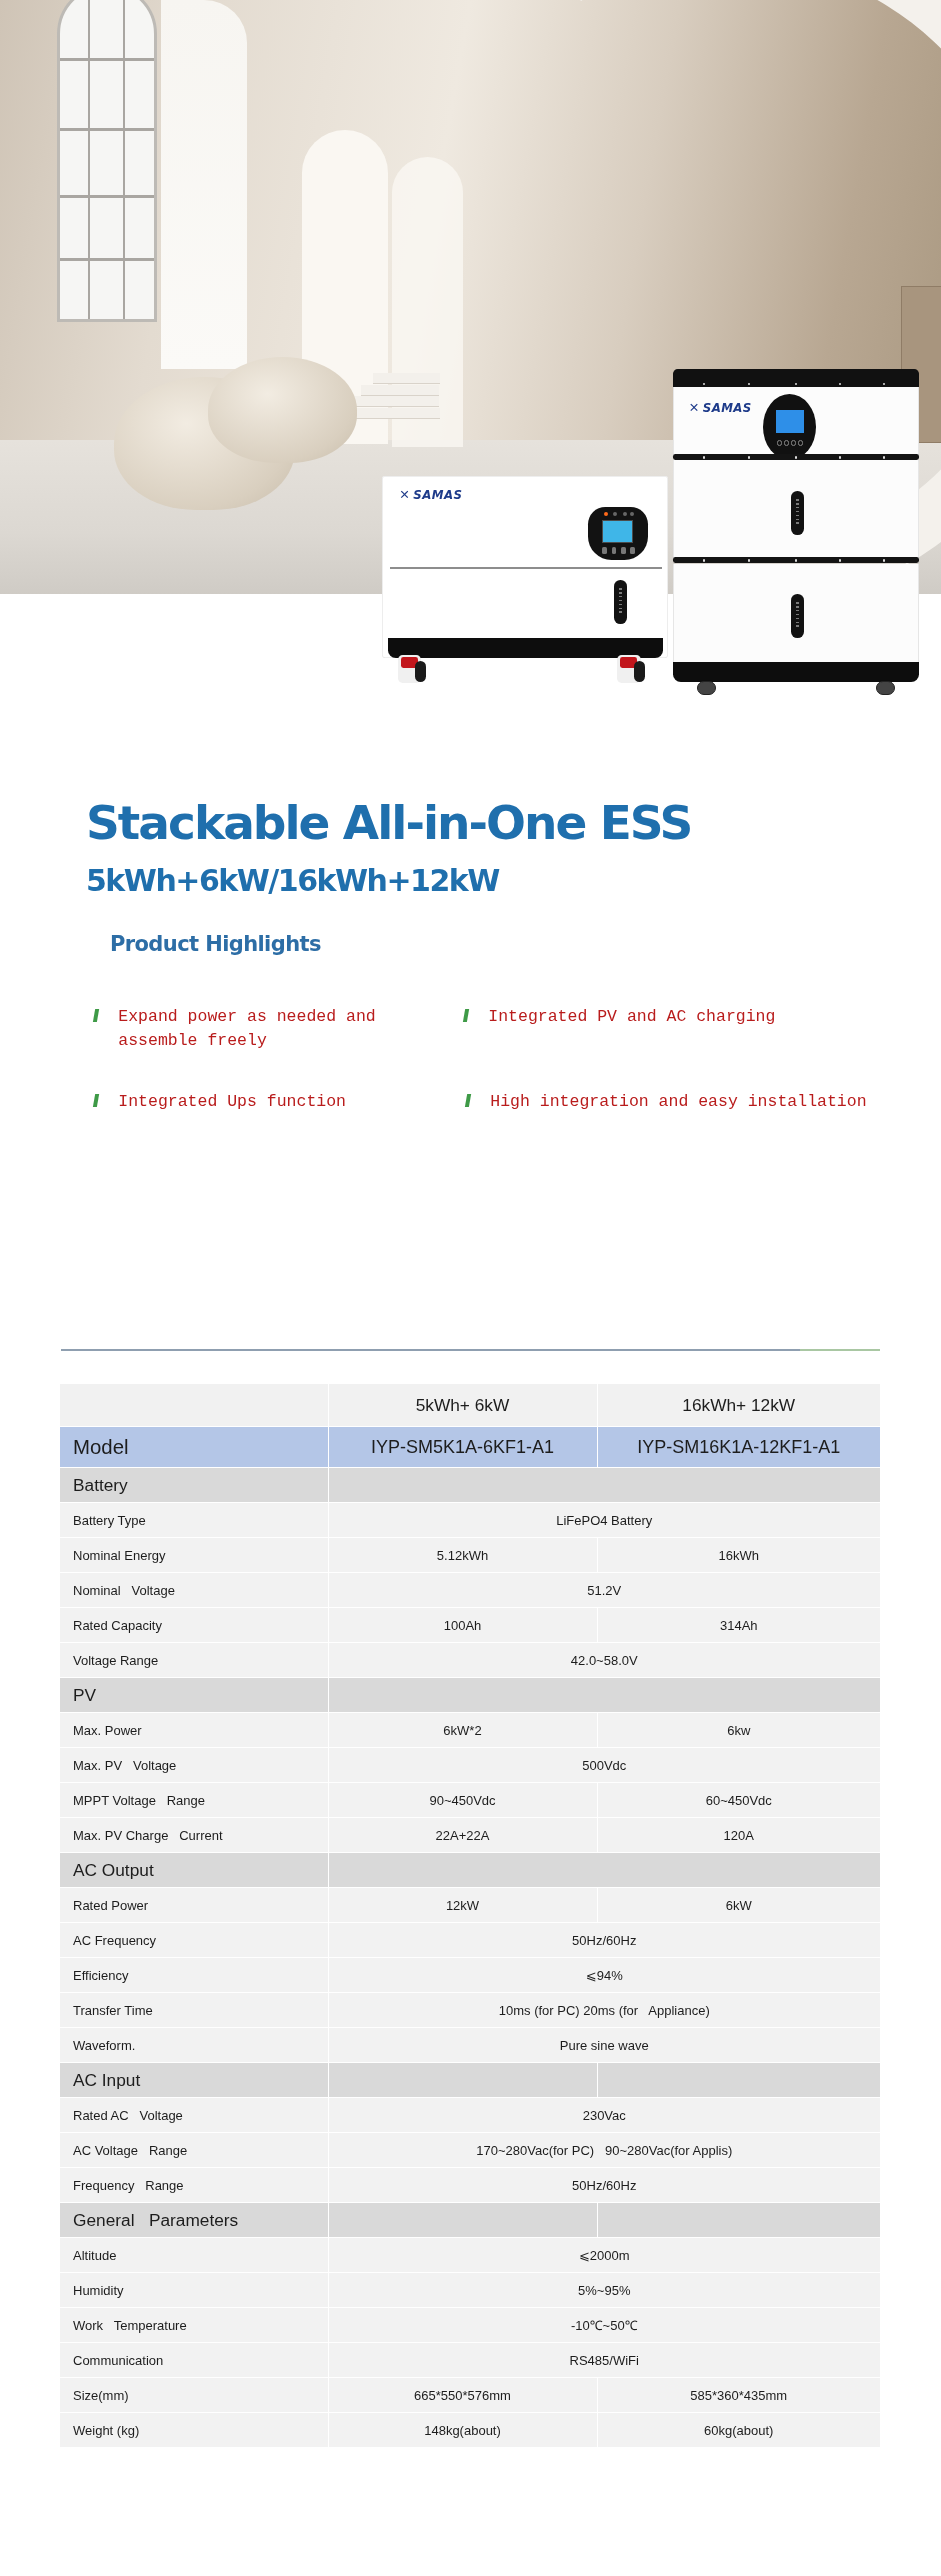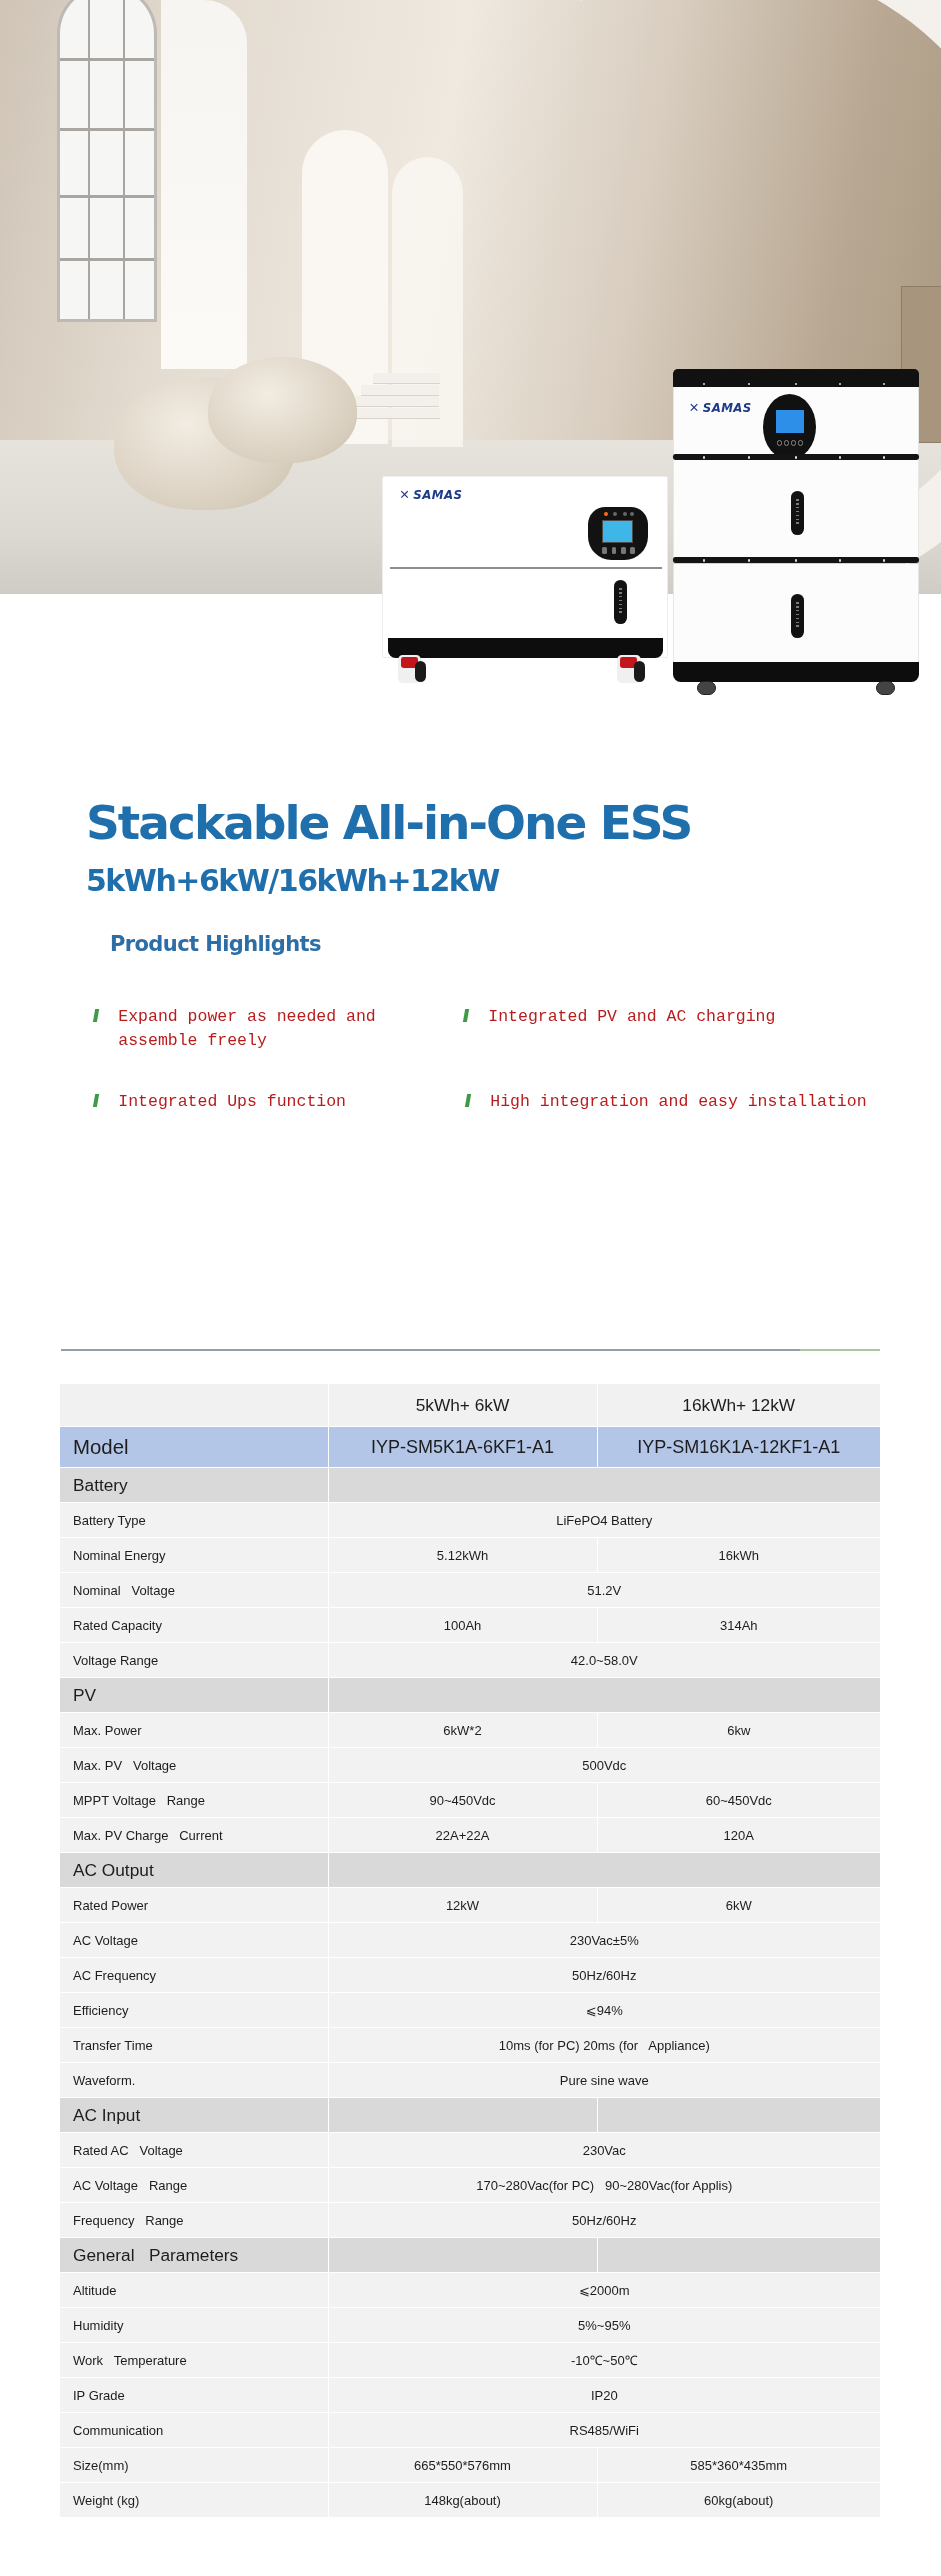--- a/index.html
+++ b/index.html
@@ -286,24 +286,20 @@
       <tr class="sect">
         <td class="lbl" style="white-space: pre;">AC Output</td>
         <td colspan="2"></td>
       </tr>
       <tr class="data">
         <td class="lbl" style="white-space: pre;">Rated Power</td>
         <td>12kW</td>
         <td>6kW</td>
       </tr>
       <tr class="data">
-        <td class="lbl" style="white-space: pre;">AC Voltage</td>
-        <td colspan="2" style="white-space: pre;">230Vac±5%</td>
-      </tr>
-      <tr class="data">
         <td class="lbl" style="white-space: pre;">AC Frequency</td>
         <td colspan="2" style="white-space: pre;">50Hz/60Hz</td>
       </tr>
       <tr class="data">
         <td class="lbl" style="white-space: pre;">Efficiency</td>
         <td colspan="2" style="white-space: pre;">⩽94%</td>
       </tr>
       <tr class="data">
         <td class="lbl" style="white-space: pre;">Transfer Time</td>
         <td colspan="2" style="white-space: pre;">10ms (for PC) 20ms (for   Appliance)</td>
@@ -340,24 +336,20 @@
       </tr>
       <tr class="data">
         <td class="lbl" style="white-space: pre;">Humidity</td>
         <td colspan="2" style="white-space: pre;">5%~95%</td>
       </tr>
       <tr class="data">
         <td class="lbl" style="white-space: pre;">Work   Temperature</td>
         <td colspan="2" style="white-space: pre;">-10℃~50℃</td>
       </tr>
       <tr class="data">
-        <td class="lbl" style="white-space: pre;">IP Grade</td>
-        <td colspan="2" style="white-space: pre;">IP20</td>
-      </tr>
-      <tr class="data">
         <td class="lbl" style="white-space: pre;">Communication</td>
         <td colspan="2" style="white-space: pre;">RS485/WiFi</td>
       </tr>
       <tr class="data">
         <td class="lbl" style="white-space: pre;">Size(mm)</td>
         <td>665*550*576mm</td>
         <td>585*360*435mm</td>
       </tr>
       <tr class="data">
         <td class="lbl" style="white-space: pre;">Weight (kg)</td>

